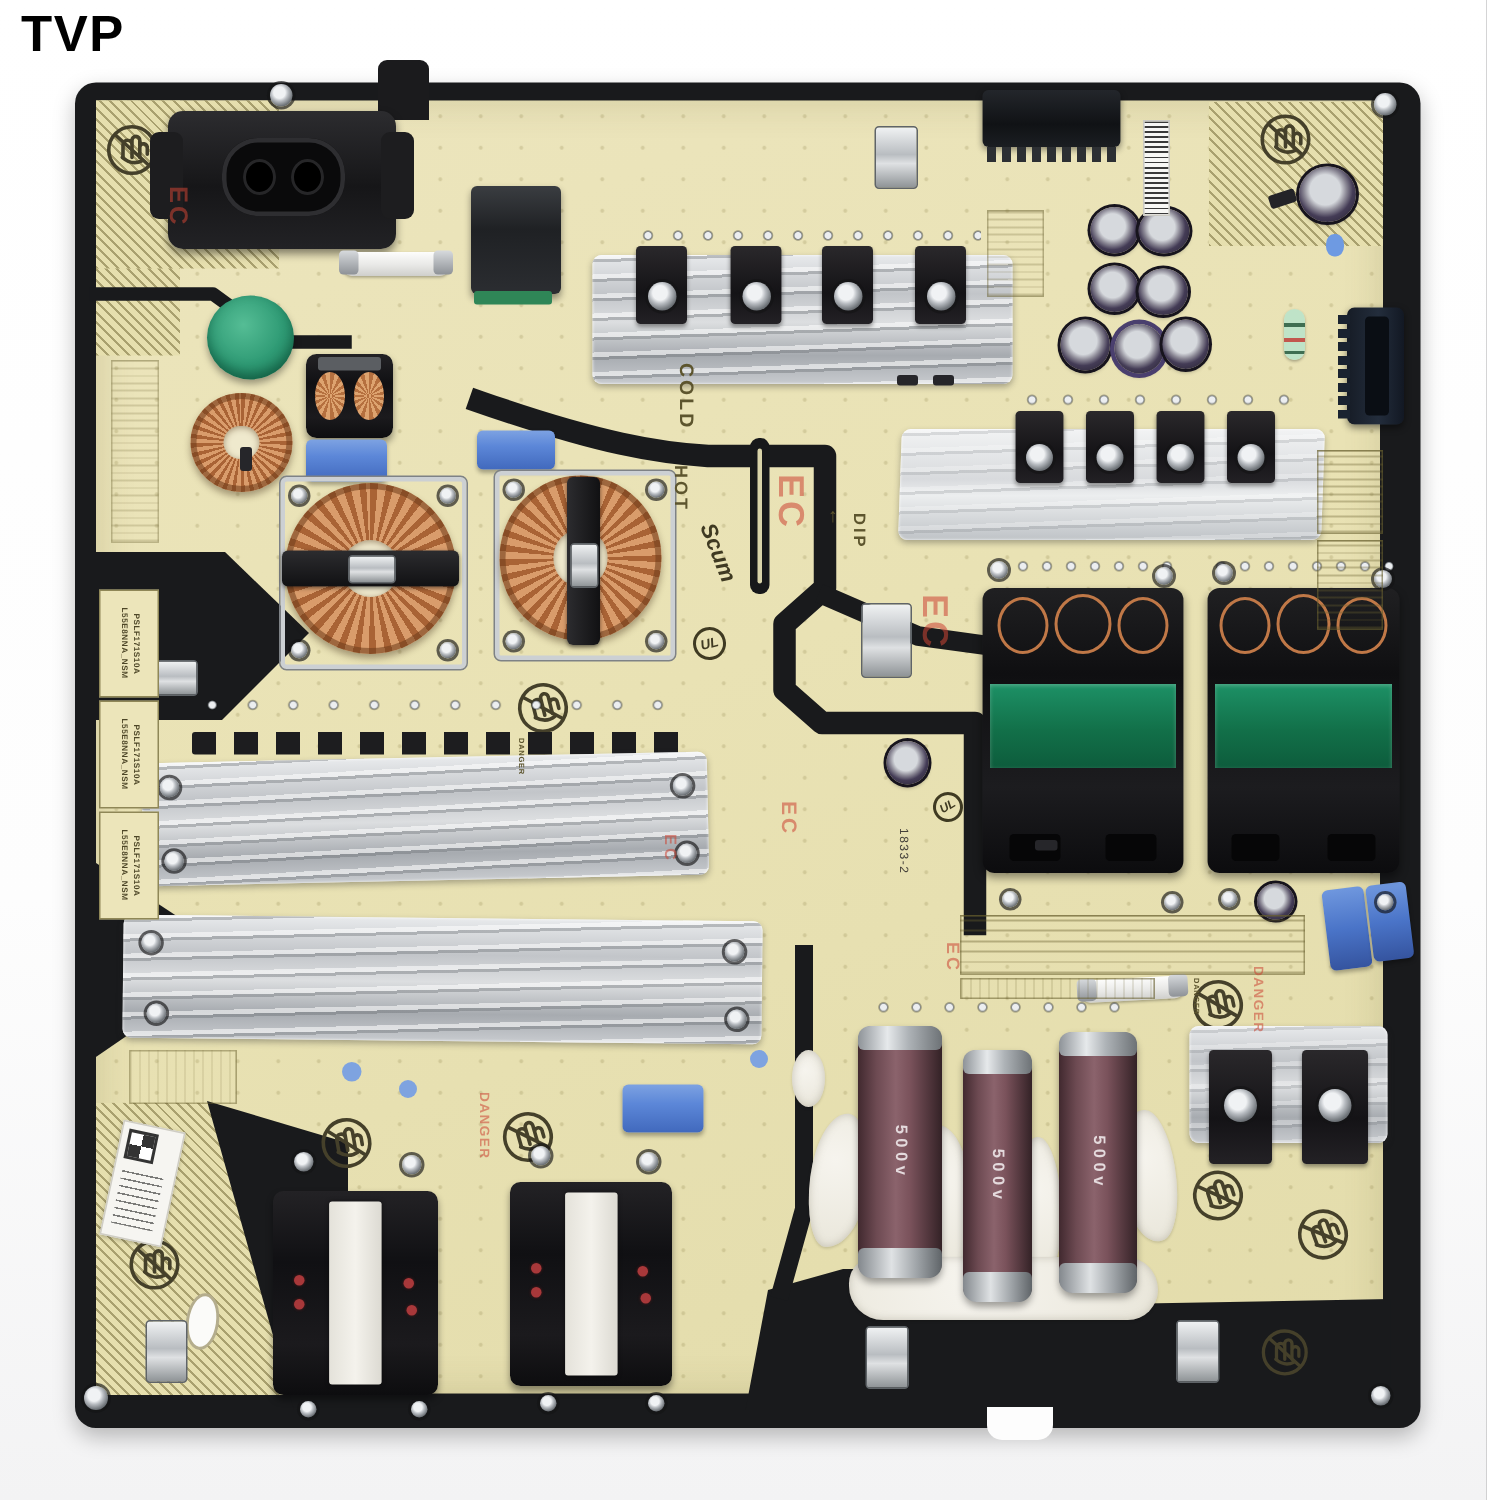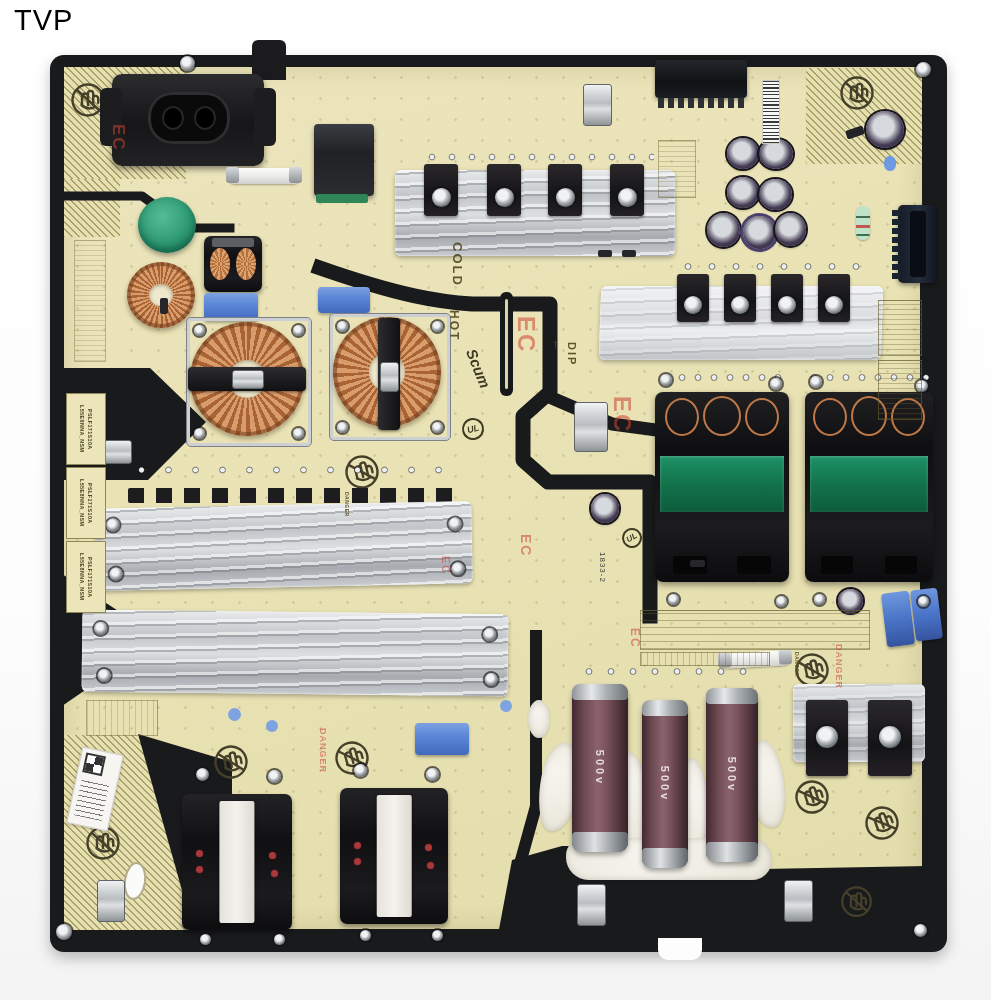--- a/index.html
+++ b/index.html
@@ -1,18 +1,18 @@
 <!DOCTYPE html>
 <html><head>
 <meta charset="utf-8">
 <style>
   html,body{margin:0;padding:0;background:#fff;}
   #stage{position:relative;width:991px;height:1000px;background:linear-gradient(180deg,#ffffff 0%,#fdfdfd 60%,#f3f3f4 100%);overflow:hidden;font-family:"Liberation Sans",sans-serif;}
   .abs{position:absolute;}
-  #photo-title{position:absolute;left:14px;top:4px;font-size:29px;font-weight:normal;color:#000;letter-spacing:1px;}
+  #photo-title{position:absolute;left:14px;top:4px;font-size:34px;font-weight:bold;color:#000;letter-spacing:1px;}
   
   #board{position:absolute;left:50px;top:55px;width:897px;height:897px;background:#191a1c;border-radius:14px;box-shadow:0 6px 14px rgba(0,0,0,.25);}
   #pcb{position:absolute;left:64px;top:67px;width:858px;height:862px;background:linear-gradient(160deg,#ece5bd 0%,#e9e2b4 45%,#e3dcab 100%);border-radius:3px;box-shadow:inset 0 0 26px rgba(90,80,30,.18);}
   #vias{position:absolute;left:64px;top:67px;width:858px;height:862px;background-image:radial-gradient(circle,rgba(125,113,55,.38) 1px,transparent 1.6px);background-size:27px 21px;opacity:.55;}
   .hatch{background-color:#e6dfae;background-image:repeating-linear-gradient(45deg,rgba(108,98,48,.5) 0 1.4px,transparent 1.4px 5px);}
   .silk{color:#5d552e;font-weight:bold;}
   .vtext{writing-mode:vertical-rl;letter-spacing:2px;}
   .stamp{color:#cc4434;font-weight:bold;opacity:.55;transform-origin:center;}
   .silkbox{border:1px solid rgba(104,95,46,.6);background:repeating-linear-gradient(0deg,rgba(104,95,46,.35) 0 1px,transparent 1px 5px);}
   .silkrow{border:1px solid rgba(104,95,46,.55);background:repeating-linear-gradient(90deg,rgba(104,95,46,.3) 0 1px,transparent 1px 6px);}

